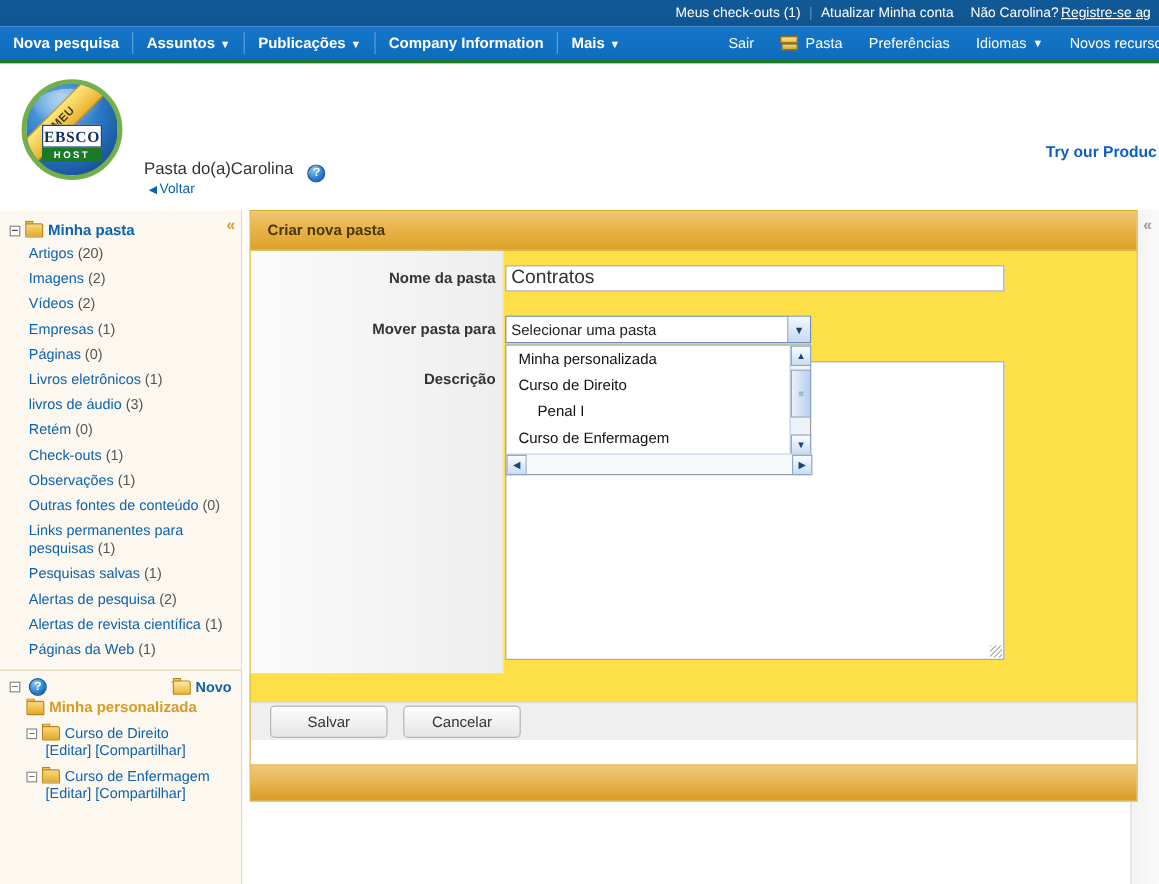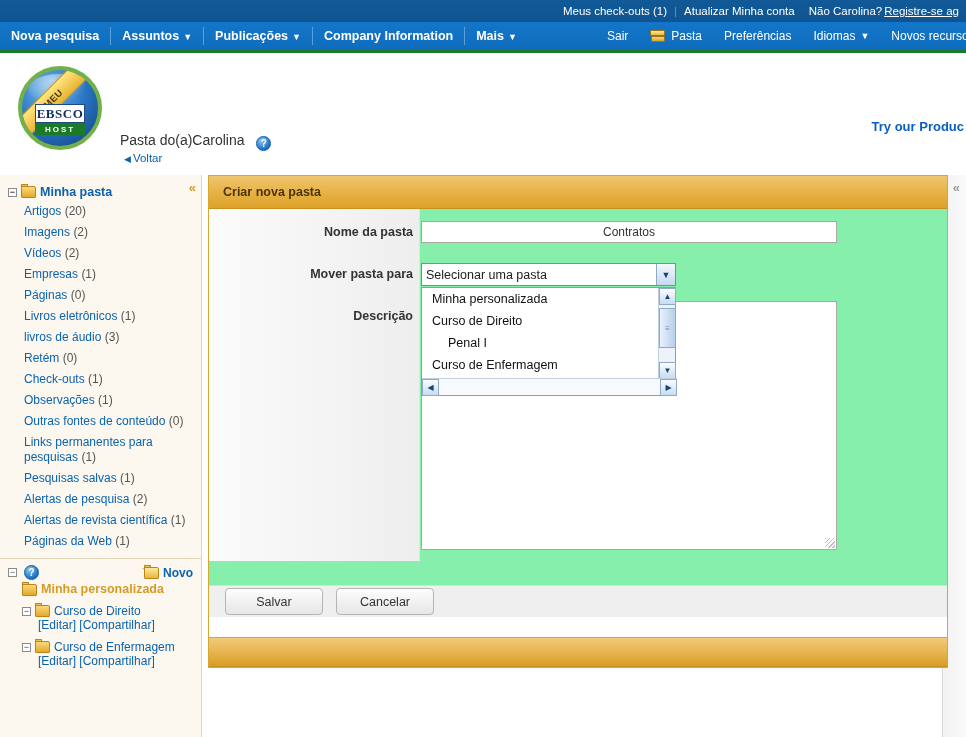--- a/index.html
+++ b/index.html
@@ -199,35 +199,35 @@
     border: 1px solid #d8a72e;
     background: #ffffff;
   }
   .dlg-title {
     height: 33px; line-height: 33px; padding: 0 14px;
     background: linear-gradient(to bottom,#f0c670 0%, #e8b44a 45%, #dca128 100%);
     color: #4a3505; font-weight: bold; font-size: 12.5px;
     border-bottom: 1px solid #c9921f;
   }
   .dlg-body {
-    position: relative; background: #86efac; padding: 0; height: 376px;
+    position: relative; background: #fde047; padding: 0; height: 376px;
   }
   .dlg-leftcol {
     position: absolute; left: 0; top: 0; width: 211px; height: 352px;
     background: linear-gradient(to right,#fbfbfb,#eeeeee);
     border-right: 1px solid #e2e2e2;
   }
   .dlg-label {
     position: absolute; width: 190px; text-align: right;
     font-weight: bold; font-size: 12.5px; color: #333;
   }
   .txt-input {
     position: absolute; border: 1px solid #a9a9a9; background: #fff;
-    font-family: "Liberation Sans", sans-serif; font-size: 12px;
-    color: #333; padding: 2px 4px; outline: none; text-align: center;
+    font-family: "Liberation Sans", sans-serif; font-size: 16px;
+    color: #333; padding: 2px 4px; outline: none;
   }
   .select-box {
     position: absolute; left: 426px; top: 256px; width: 255px; height: 23px;
     border: 1px solid #6b8fb5; background: #fff;
     display: flex; align-items: center;
   }
   .select-box .val { padding-left: 4px; font-size: 12.5px; color: #222; }
   .select-btn {
     margin-left: auto; width: 19px; height: 21px;
     background: linear-gradient(to bottom,#f3f8fd,#c6daf0);

